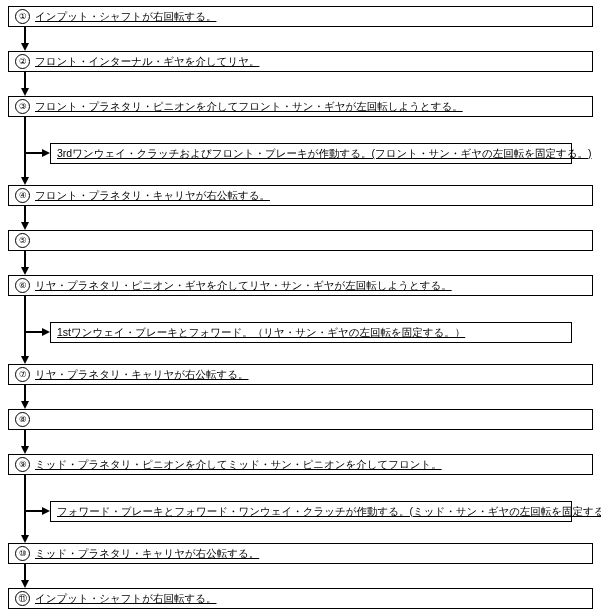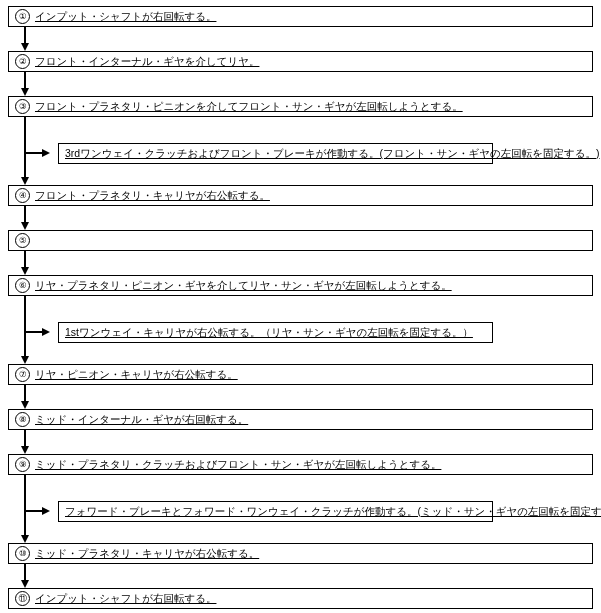--- a/index.html
+++ b/index.html
@@ -31,22 +31,22 @@
     padding-left: 6px;
     font-size: 10.5px;
     line-height: 13px;
     white-space: nowrap;
   }
   .box.main {
     left: 8px;
     width: 585px;
   }
   .box.sub {
-    left: 58px;
-    width: 435px;
+    left: 50px;
+    width: 522px;
   }
   .num {
     display: inline-flex;
     align-items: center;
     justify-content: center;
     width: 13px;
     height: 13px;
     border: 1px solid #000000;
     border-radius: 50%;
     font-size: 8.5px;
@@ -146,39 +146,38 @@
 
   <div class="box main" style="top:275px">
     <span class="num">⑥</span>
     <span class="txt">リヤ・プラネタリ・ピニオン・ギヤを介してリヤ・サン・ギヤが左回転しようとする。</span>
   </div>
 
   <div class="branch" style="top:296px;height:37px">
     <div class="horiz" style="width:18px"></div>
   </div>
   <div class="box sub" style="top:322px">
-    <span class="txt">1stワンウェイ・キャリヤが右公転する。（リヤ・サン・ギヤの左回転を固定する。）</span>
+    <span class="txt">1stワンウェイ・ブレーキとフォワード。（リヤ・サン・ギヤの左回転を固定する。）</span>
   </div>
   <div class="arrow-v" style="top:296px;height:61px"></div>
 
   <div class="box main" style="top:364px">
     <span class="num">⑦</span>
-    <span class="txt">リヤ・ピニオン・キャリヤが右公転する。</span>
+    <span class="txt">リヤ・プラネタリ・キャリヤが右公転する。</span>
   </div>
   <div class="arrow-v" style="top:385px;height:17px"></div>
 
   <div class="box main" style="top:409px">
     <span class="num">⑧</span>
-    <span class="txt">ミッド・インターナル・ギヤが右回転する。</span>
   </div>
   <div class="arrow-v" style="top:430px;height:17px"></div>
 
   <div class="box main" style="top:454px">
     <span class="num">⑨</span>
-    <span class="txt">ミッド・プラネタリ・クラッチおよびフロント・サン・ギヤが左回転しようとする。</span>
+    <span class="txt">ミッド・プラネタリ・ピニオンを介してミッド・サン・ピニオンを介してフロント。</span>
   </div>
 
   <div class="branch" style="top:475px;height:37px">
     <div class="horiz" style="width:18px"></div>
   </div>
   <div class="box sub" style="top:501px">
     <span class="txt">フォワード・ブレーキとフォワード・ワンウェイ・クラッチが作動する。(ミッド・サン・ギヤの左回転を固定する。)</span>
   </div>
   <div class="arrow-v" style="top:475px;height:61px"></div>
 

